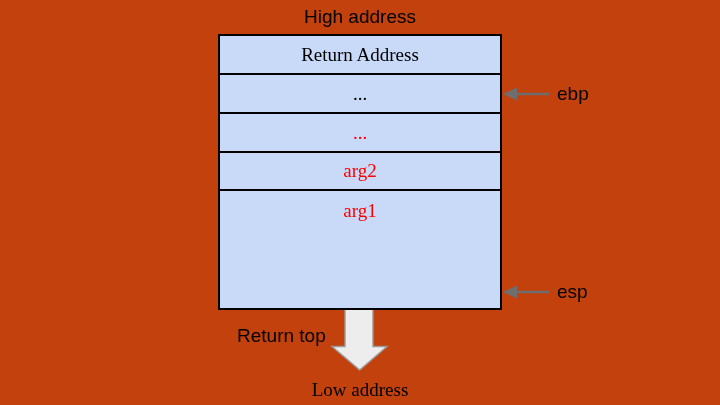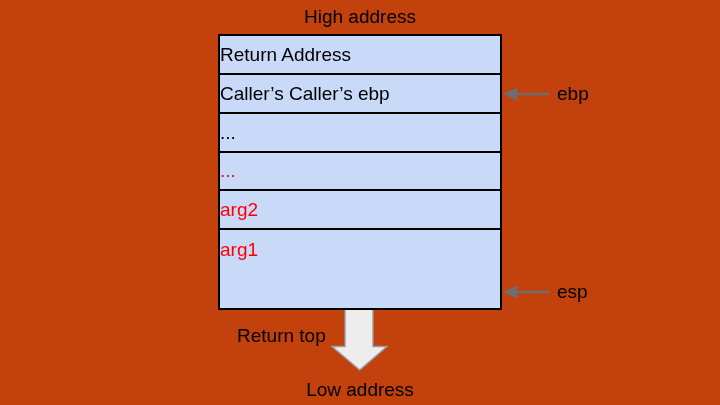--- a/index.html
+++ b/index.html
@@ -20,21 +20,21 @@
   
   .high-addr, .low-addr {
     position: absolute;
     left: 218px;
     width: 284px;
     text-align: center;
     font-size: 19px;
     line-height: 22px;
   }
   .high-addr { top: 6px; }
-  .low-addr  { top: 379px; }
+  .low-addr  { top: 379px; font-family: Liberation Serif, serif; }
 
   
   .left-label {
     position: absolute;
     left: 124px;
     top: 121px;
     font-size: 19px;
     line-height: 27px;
     white-space: pre-line;
   }
@@ -50,21 +50,22 @@
     background: var(--box-fill, #c9daf8);
     border: 2px solid var(--box-border, #000);
     display: grid;
     grid-template-rows: repeat(7, 1fr);
     z-index: 2;
   }
   .stack-row {
     border-bottom: 2px solid var(--box-border, #000);
     display: flex;
     align-items: center;
-    justify-content: flex-start;
+    justify-content: center;
+    font-family: Liberation Serif, serif;
   }
   .stack-row:last-child { border-bottom: none; }
   .row-label {
     font-size: 19px;
     line-height: 19px;
   }
   .row-label.red { color: var(--red-text, #f00); }
 
   
   .pointer {
@@ -109,23 +110,20 @@
 <div class="canvas">
 
   <div class="high-addr">High address</div>
 
 
   <div class="stack-box">
     <div class="stack-row">
       <span class="row-label">Return Address</span>
     </div>
     <div class="stack-row">
-      <span class="row-label">Caller’s Caller’s ebp</span>
-    </div>
-    <div class="stack-row">
       <span class="row-label">...</span>
     </div>
     <div class="stack-row">
       <span class="row-label red">...</span>
     </div>
     <div class="stack-row">
       <span class="row-label red">arg2</span>
     </div>
     <div class="stack-row">
       <span class="row-label red">arg1</span>

